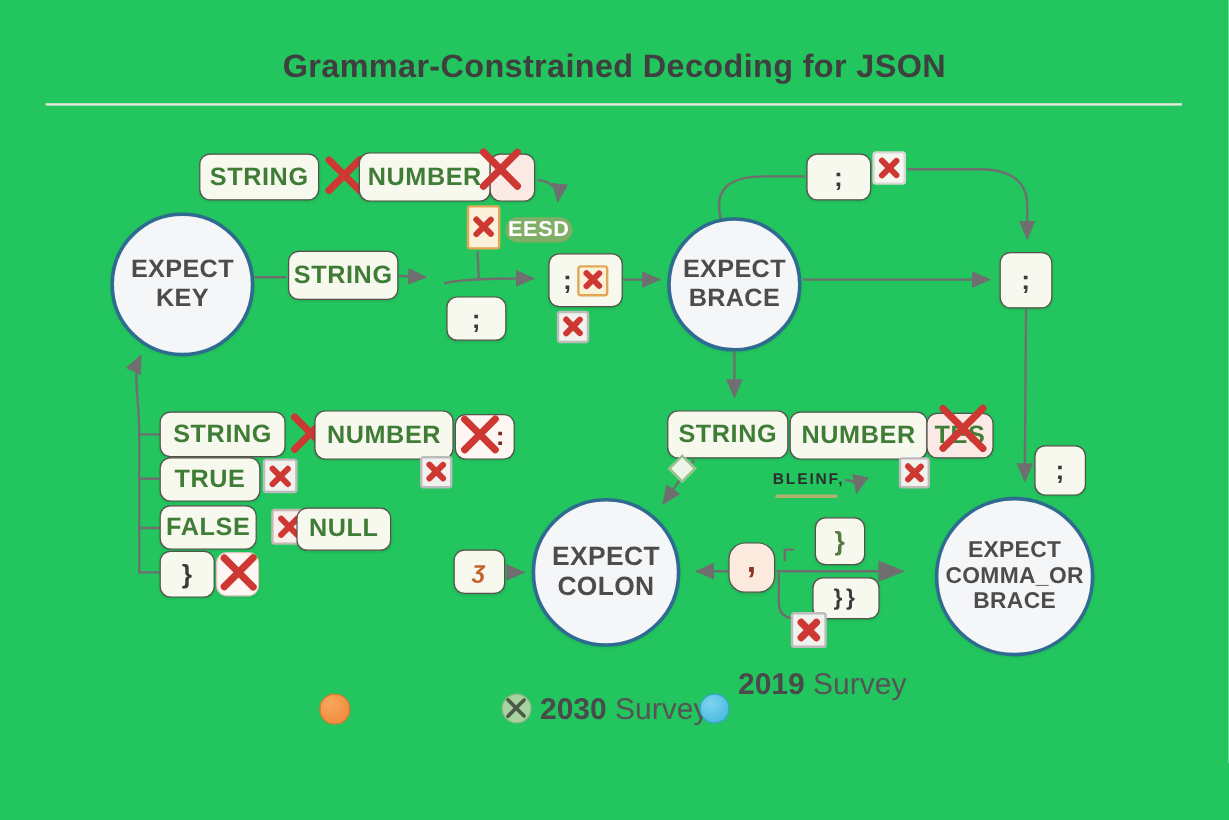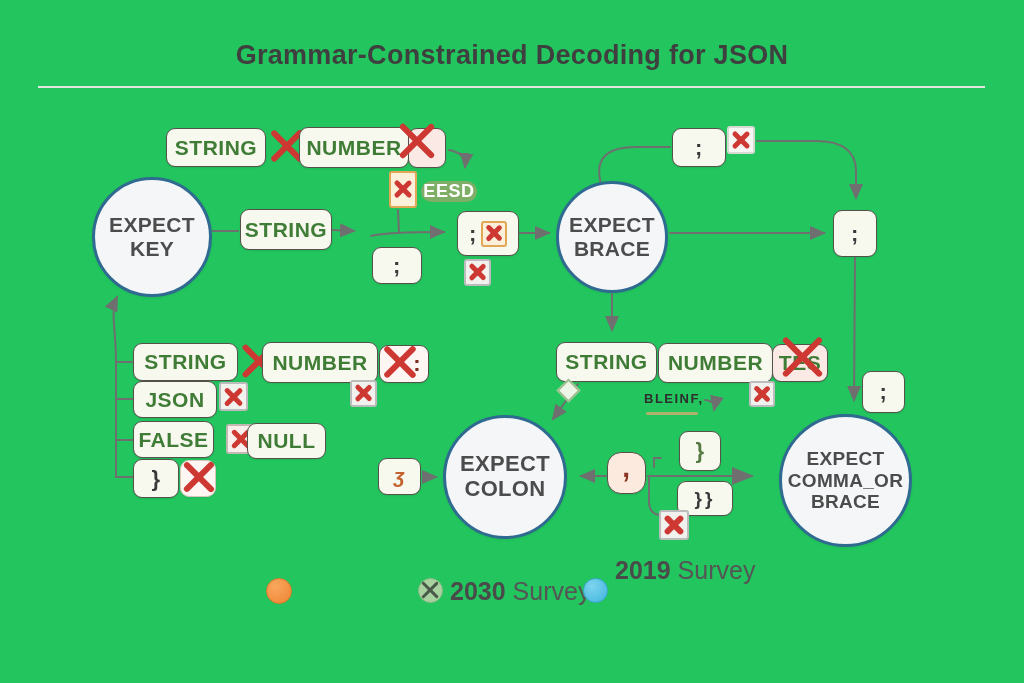--- a/index.html
+++ b/index.html
@@ -170,21 +170,21 @@
   <div class="abs" id="scribble-underline" style="left:646px;top:412px;width:52px;"></div>
 
   <div class="abs tok" style="left:133px;top:343px;width:105px;height:38px;">STRING</div>
   <div class="abs cross" style="left:239px;top:341px;width:40px;height:40px;--t:6px;"></div>
   <div class="abs tok" style="left:262px;top:342px;width:116px;height:41px;">NUMBER</div>
   <div class="abs tok soft" style="left:379px;top:345px;width:50px;height:38px;justify-content:flex-end;padding-right:7px;">
     <span style="color:#7a2a20;font-size:22px;font-weight:700;">:</span>
   </div>
   <div class="abs cross" style="left:381px;top:341px;width:38px;height:42px;--t:6px;"></div>
 
-  <div class="abs tok" style="left:133px;top:381px;width:84px;height:37px;">JSON</div>
+  <div class="abs tok" style="left:133px;top:381px;width:84px;height:37px;">TRUE</div>
   <div class="abs xsq" style="left:219px;top:382px;width:29px;height:29px;">
     <span class="cross" style="--t:5px;"></span>
   </div>
   <div class="abs xsq" style="left:350px;top:380px;width:27px;height:27px;">
     <span class="cross" style="--t:5px;"></span>
   </div>
 
   <div class="abs tok" style="left:133px;top:421px;width:81px;height:37px;">FALSE</div>
   <div class="abs xsq pinkish" style="left:226px;top:424px;width:30px;height:30px;">
     <span class="cross" style="--t:5px;"></span>

